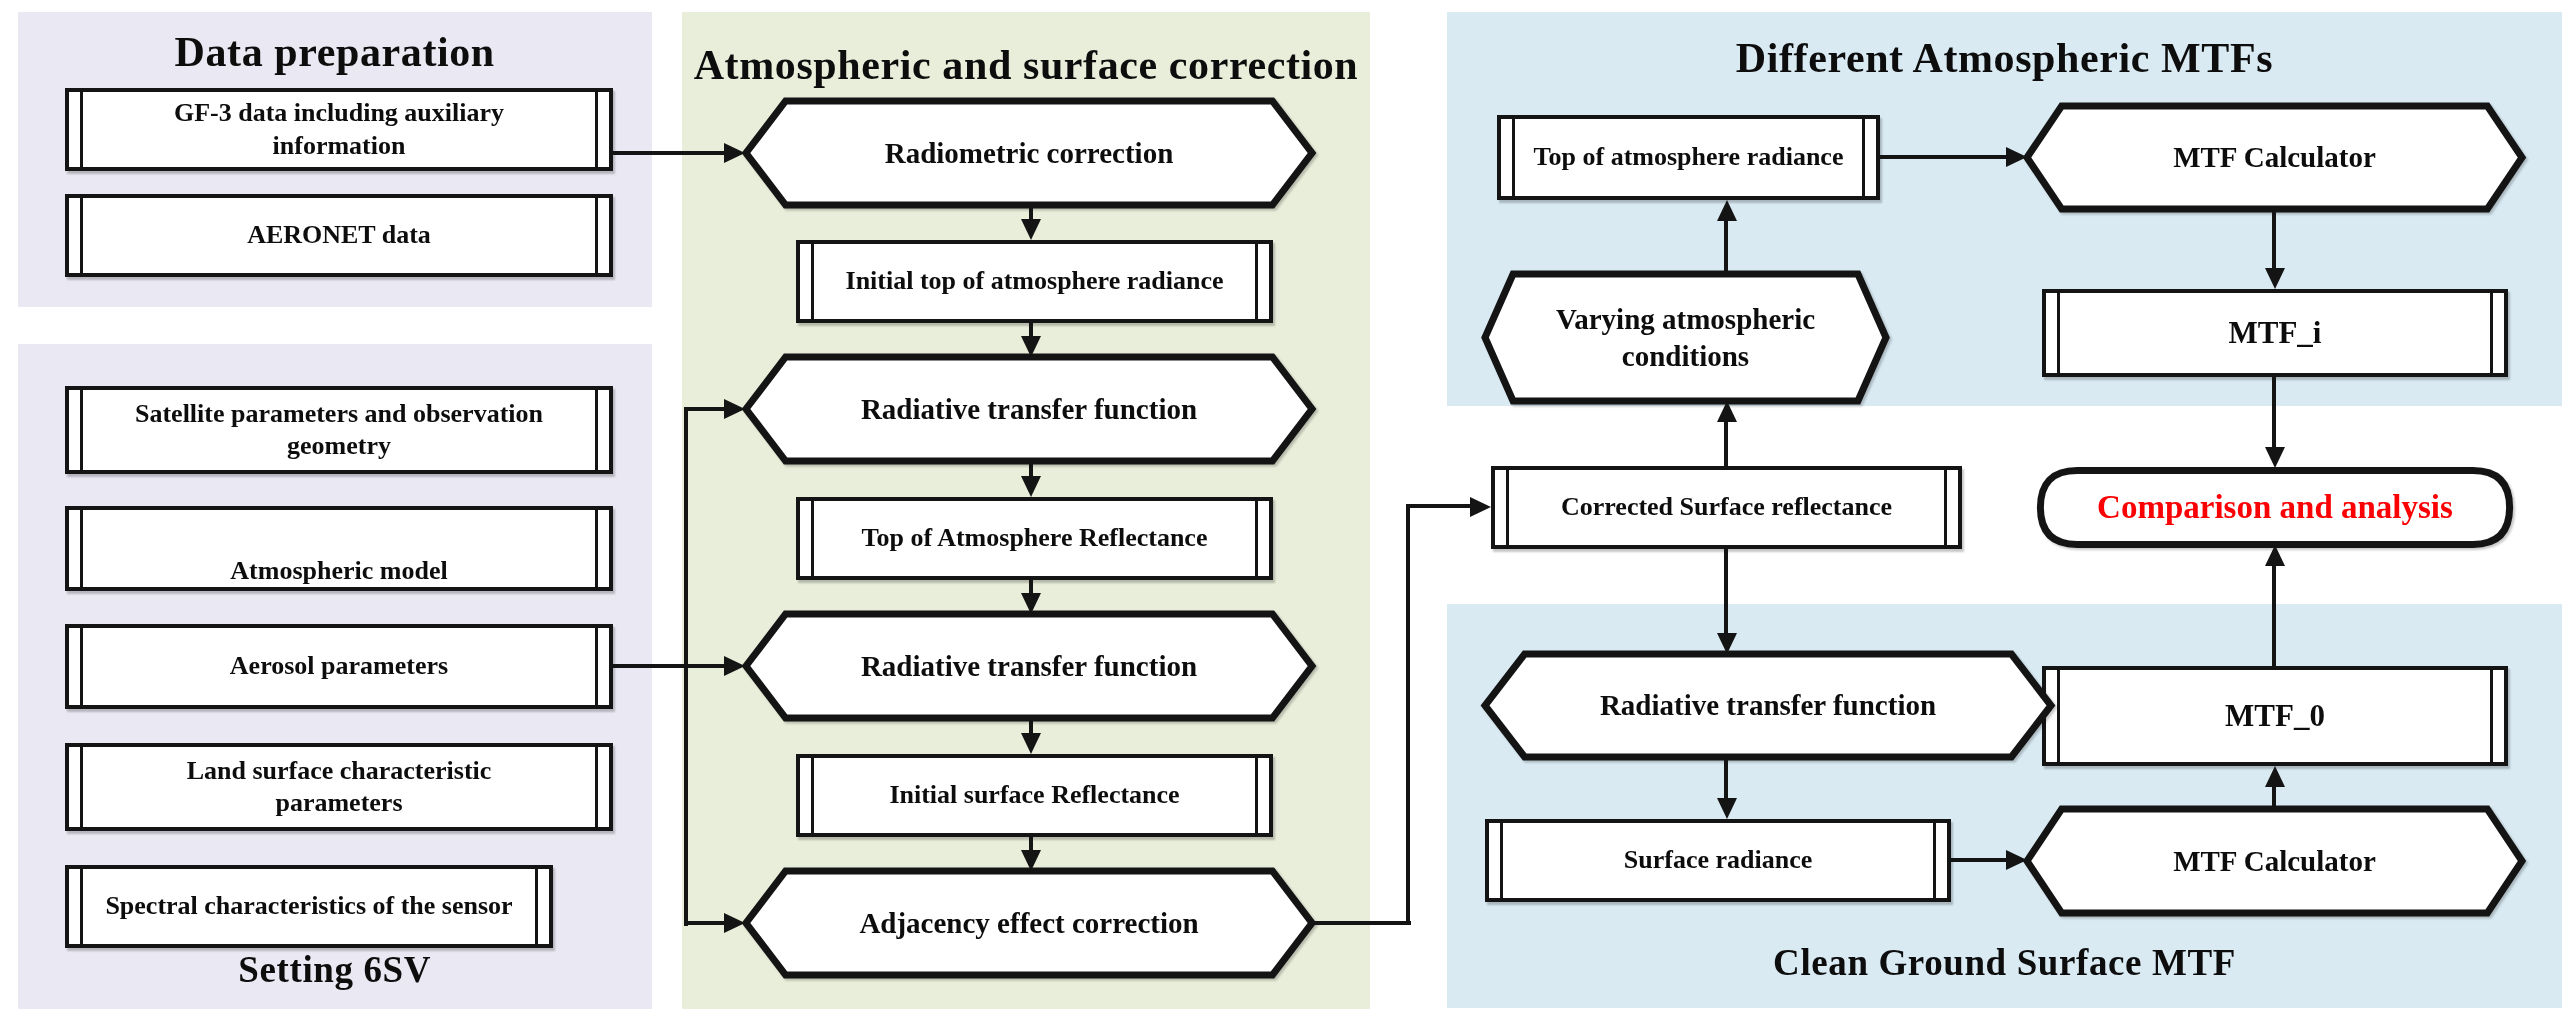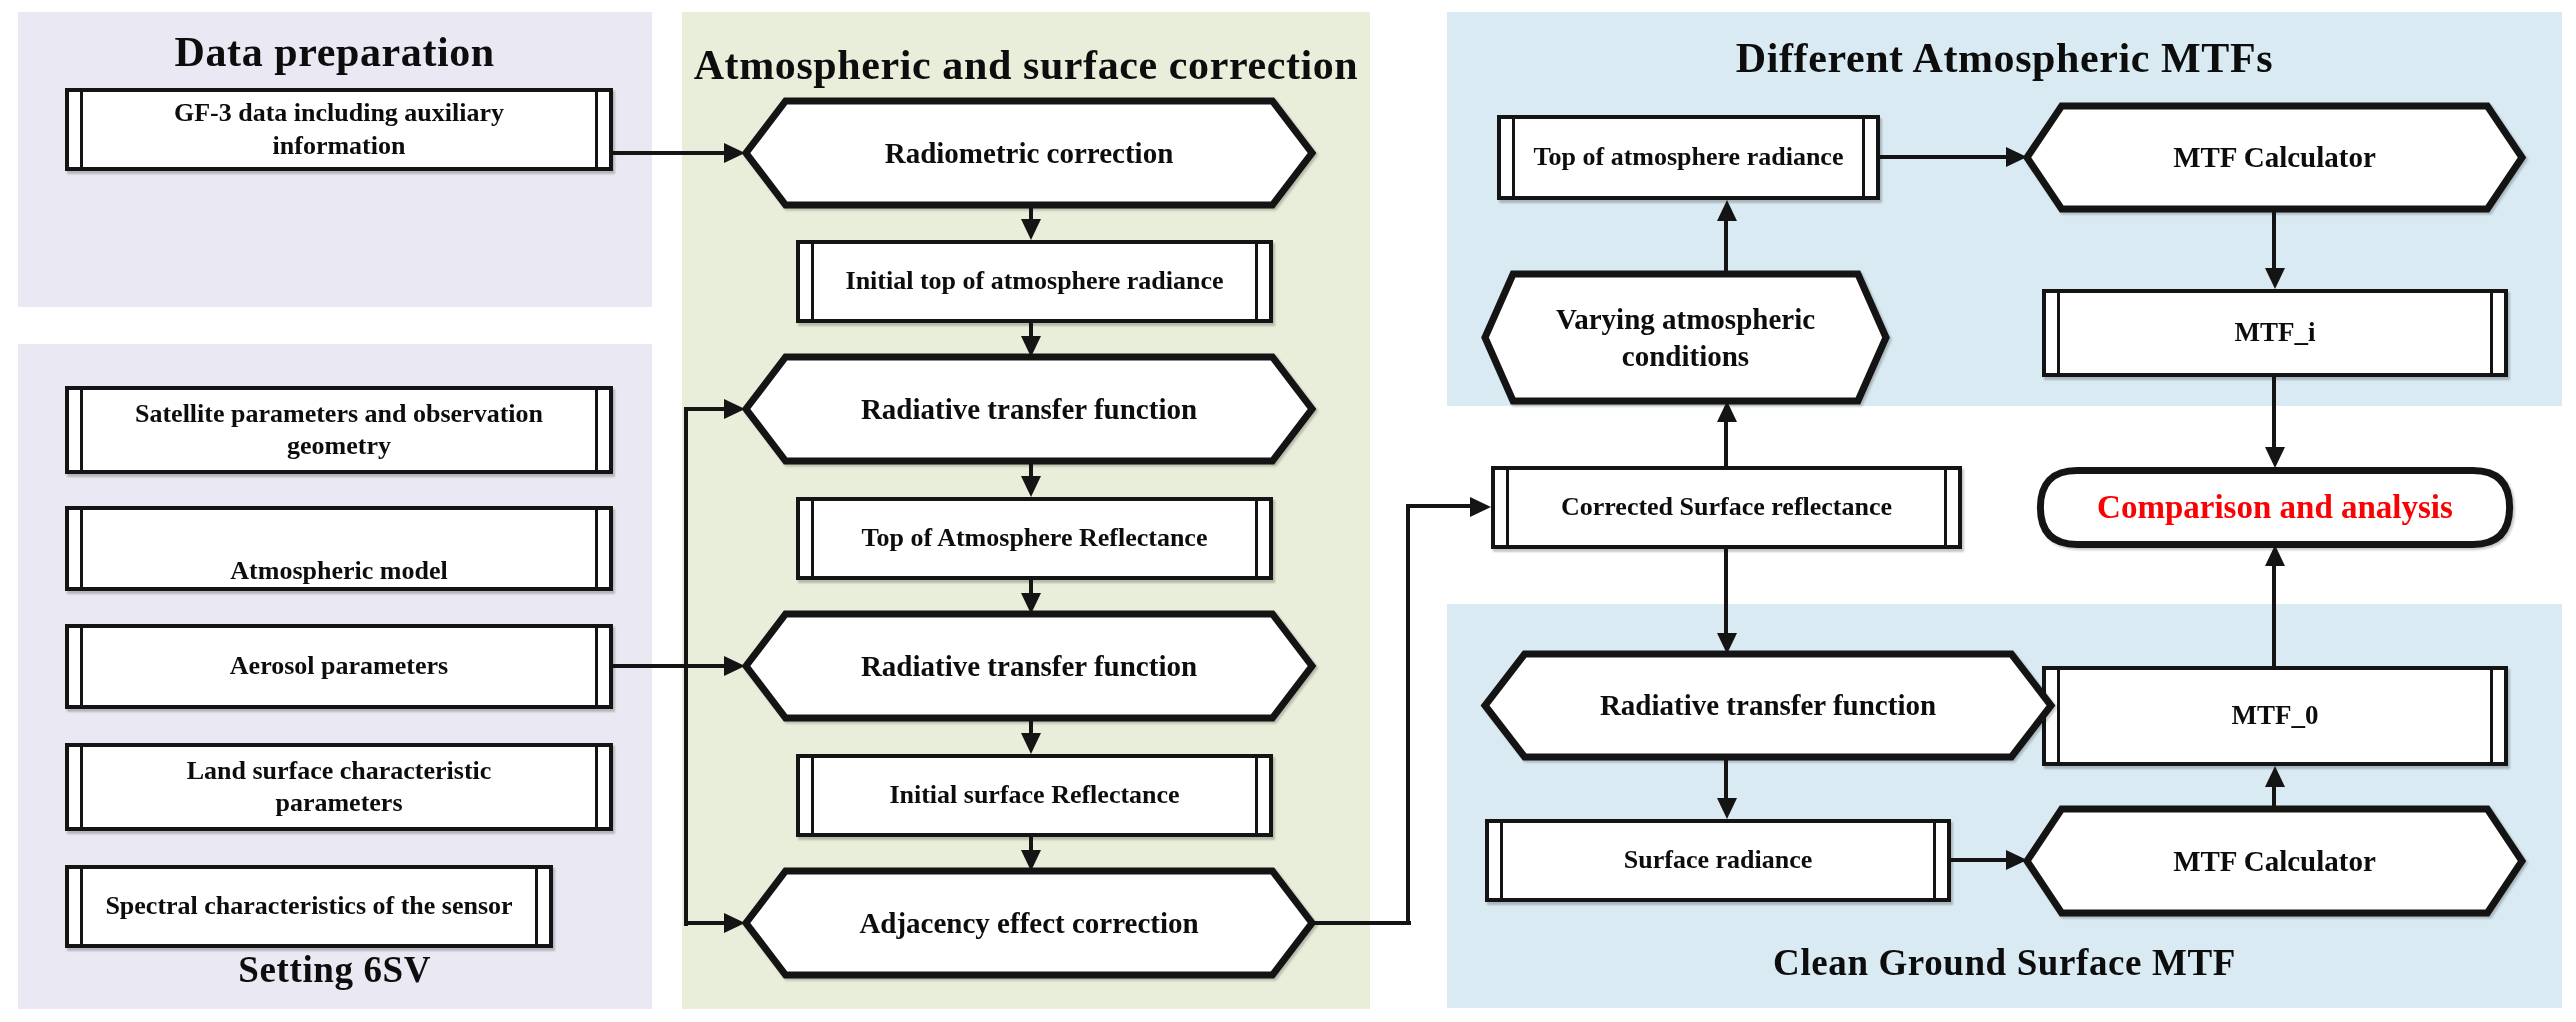--- a/index.html
+++ b/index.html
@@ -35,21 +35,21 @@
   .lbl{
     position:relative;
     z-index:3;
     font-weight:bold;
     font-size:26px;
     line-height:1.25;
     white-space:pre-line;
     padding:0 35px;
   }
   .hex .lbl{font-size:29px;}
-  .lbl.big{font-size:27px;}
+  .lbl.big{font-size:31px;}
   .lbl.red{color:#fb0103;font-size:33px;}
   .box{
     background:#ffffff;
     border:4.1px solid #141414;
     box-sizing:border-box;
     box-shadow:2.4px 2.9px 1.8px rgba(0,0,0,0.22);
   }
   .box::before,.box::after{
     content:"";
     position:absolute;
@@ -96,20 +96,23 @@
 
   <div class="ptitle" style="left:17.7px;top:28px;width:634px;">Data preparation</div>
   <div class="ptitle bg" style="left:17.7px;top:948px;width:634px;">Setting 6SV</div>
   <div class="ptitle" style="left:682px;top:41px;width:688px;">Atmospheric and surface correction</div>
   <div class="ptitle" style="left:1447px;top:34px;width:1115px;">Different Atmospheric MTFs</div>
   <div class="ptitle bg" style="left:1447px;top:941px;width:1115px;">Clean Ground Surface MTF</div>
 
   <div class="node box" style="left:65px;top:88px;width:548px;height:83px;">
     <span class="lbl">GF-3 data including auxiliary
 information</span>
+  </div>
+  <div class="node box" style="left:65px;top:194px;width:548px;height:83px;">
+    <span class="lbl">AERONET data</span>
   </div>
 
   <div class="node box" style="left:65px;top:386px;width:548px;height:88px;">
     <span class="lbl">Satellite parameters and observation
 geometry</span>
   </div>
   <div class="node box" style="left:65px;top:506px;width:548px;height:85px;align-items:flex-end;">
     <span class="lbl">Atmospheric model</span>
   </div>
   <div class="node box" style="left:65px;top:624px;width:548px;height:85px;">

